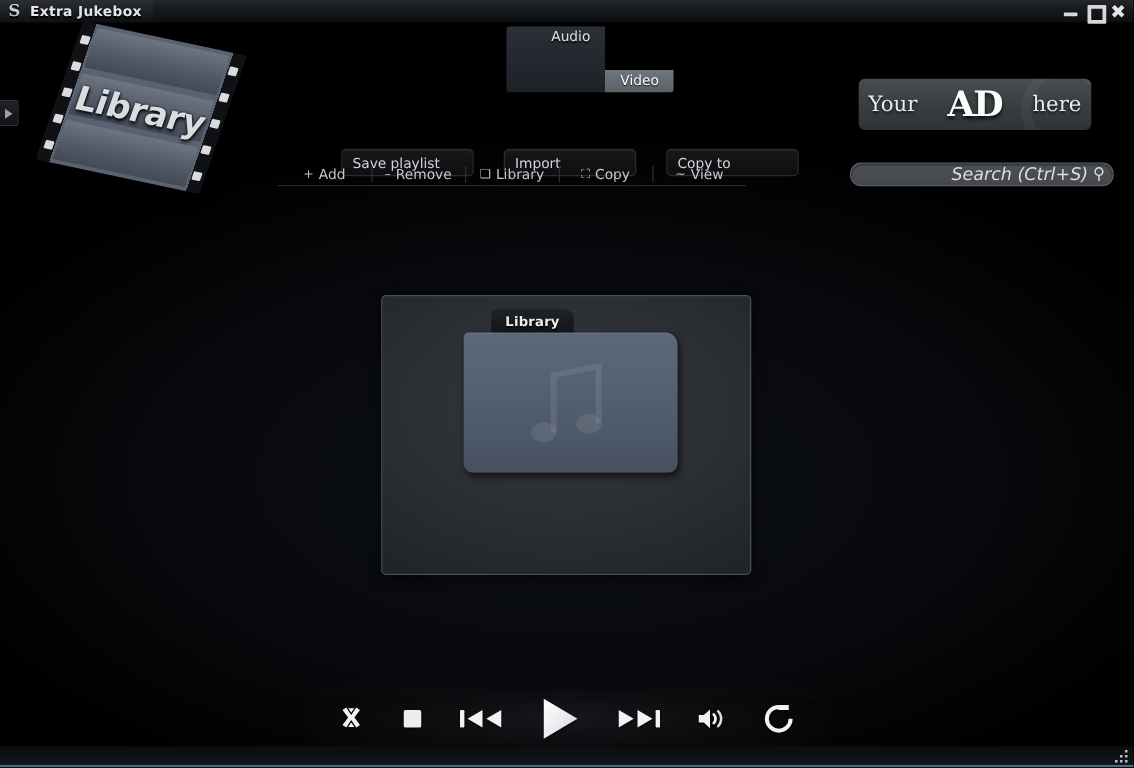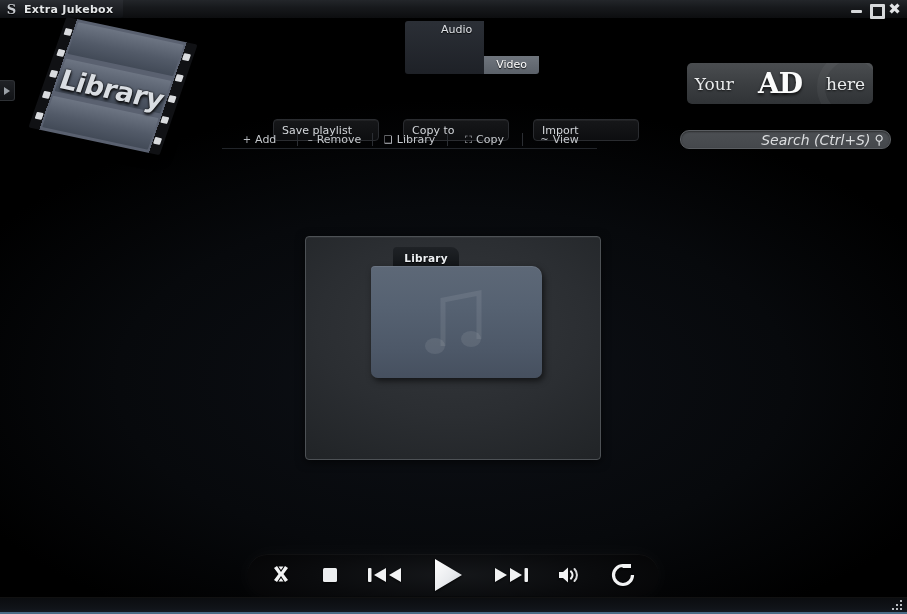--- a/index.html
+++ b/index.html
@@ -497,22 +497,22 @@
     <div class="film-label">Library</div>
   </div>
 
   <div class="avtabs">
     <div class="avtab selected">Audio</div>
     <div class="avtab unselected">Video</div>
   </div>
 
   <div class="dropbtns">
     <div class="dropbtn">Save playlist</div>
+    <div class="dropbtn">Import</div>
     <div class="dropbtn">Copy to</div>
-    <div class="dropbtn">Import</div>
   </div>
 
   <div class="menurow">
     <div class="menuitem">
       <span class="menu-glyph">+</span>
       <span>Add</span>
     </div>
     <div class="menuitem">
       <span class="menu-glyph">–</span>
       <span>Remove</span>

